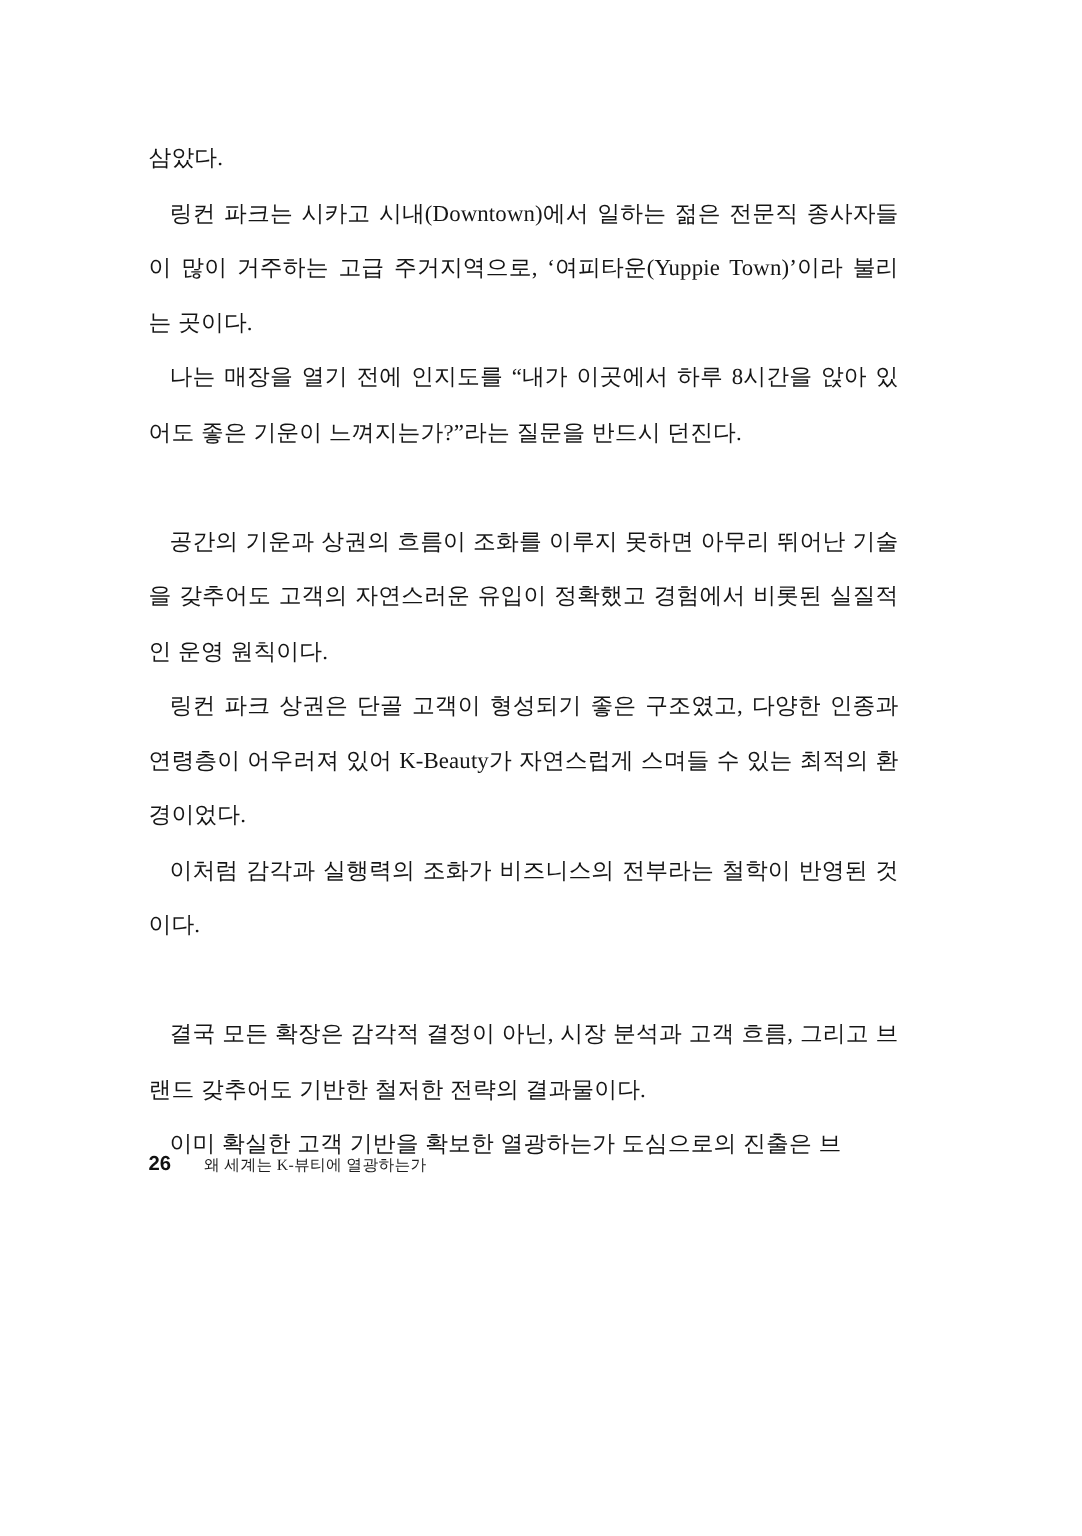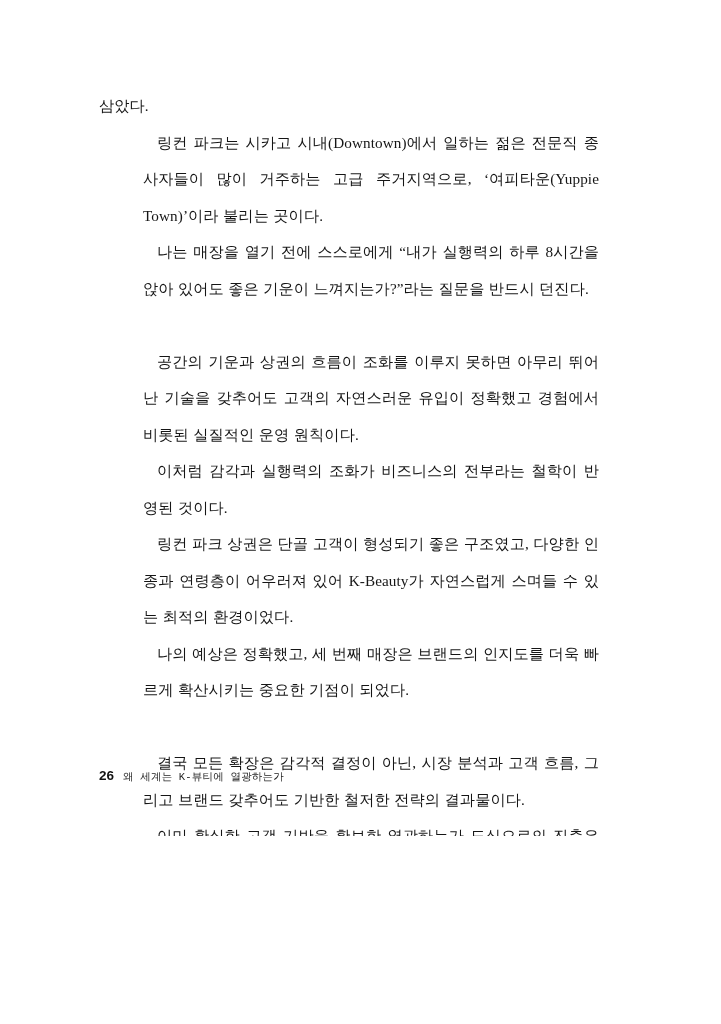--- a/index.html
+++ b/index.html
@@ -28,60 +28,58 @@
     font-size: 15.2px;
     line-height: 36.5px;
     text-align: justify;
     text-justify: inter-character;
     letter-spacing: 0.1px;
     word-spacing: 0.5px;
     color: #151515;
   }
   p.para.indent {
     text-indent: 14px;
-    margin-left: 44px;
   }
   .gap {
     height: 36.5px;
   }
   .footer {
     position: absolute;
     left: 99px;
     bottom: 52px;
     display: flex;
     align-items: baseline;
-    gap: 9px;
+    gap: 22px;
   }
   .footer .pagenum {
     font-family: "Liberation Sans", "DejaVu Sans", sans-serif;
     font-size: 13.5px;
     font-weight: bold;
     color: #111111;
   }
   .footer .booktitle {
-    font-family: Liberation Mono, monospace;
+    font-family: Liberation Serif, serif;
     font-size: 10.5px;
     color: #1d1d1d;
     letter-spacing: 0.2px;
   }
 </style>
 </head>
 <body>
 
 <div class="page">
 
   <div class="body-block">
     <p class="para">삼았다.</p>
     <p class="para indent">링컨 파크는 시카고 시내(Downtown)에서 일하는 젊은 전문직 종사자들이 많이 거주하는 고급 주거지역으로, ‘여피타운(Yuppie Town)’이라 불리는 곳이다.</p>
-    <p class="para indent">나는 매장을 열기 전에 스스로에게 “내가 실행력의 하루 8시간을 앉아 있어도 좋은 기운이 느껴지는가?”라는 질문을 반드시 던진다.</p>
+    <p class="para indent">나는 매장을 열기 전에 인지도를 “내가 이곳에서 하루 8시간을 앉아 있어도 좋은 기운이 느껴지는가?”라는 질문을 반드시 던진다.</p>
     <div class="gap"></div>
     <p class="para indent">공간의 기운과 상권의 흐름이 조화를 이루지 못하면 아무리 뛰어난 기술을 갖추어도 고객의 자연스러운 유입이 정확했고 경험에서 비롯된 실질적인 운영 원칙이다.</p>
+    <p class="para indent">링컨 파크 상권은 단골 고객이 형성되기 좋은 구조였고, 다양한 인종과 연령층이 어우러져 있어 K-Beauty가 자연스럽게 스며들 수 있는 최적의 환경이었다.</p>
     <p class="para indent">이처럼 감각과 실행력의 조화가 비즈니스의 전부라는 철학이 반영된 것이다.</p>
-    <p class="para indent">링컨 파크 상권은 단골 고객이 형성되기 좋은 구조였고, 다양한 인종과 연령층이 어우러져 있어 K-Beauty가 자연스럽게 스며들 수 있는 최적의 환경이었다.</p>
-    <p class="para indent">나의 예상은 정확했고, 세 번째 매장은 브랜드의 인지도를 더욱 빠르게 확산시키는 중요한 기점이 되었다.</p>
     <div class="gap"></div>
     <p class="para indent">결국 모든 확장은 감각적 결정이 아닌, 시장 분석과 고객 흐름, 그리고 브랜드 갖추어도 기반한 철저한 전략의 결과물이다.</p>
     <p class="para indent">이미 확실한 고객 기반을 확보한 열광하는가 도심으로의 진출은 브</p>
   </div>
 
   <div class="footer">
     <span class="pagenum">26</span>
     <span class="booktitle">왜 세계는 K-뷰티에 열광하는가</span>
   </div>
 

